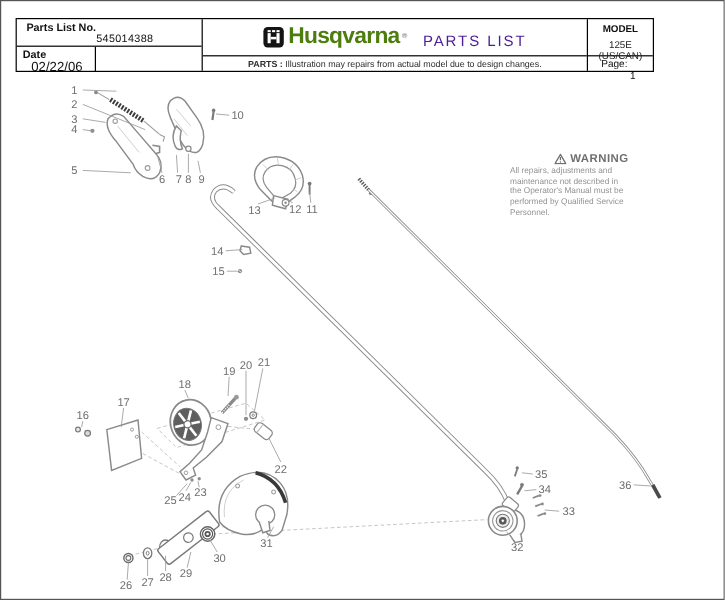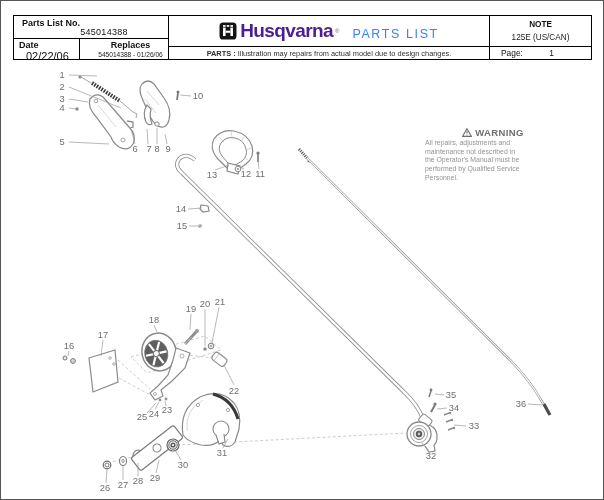--- a/index.html
+++ b/index.html
@@ -2,43 +2,43 @@
 <html><head>
 <meta charset="utf-8">
 <style>
   html,body { margin:0; padding:0; background:#e8e8e8; }
   .page {
     position:relative; width:604px; height:500px; margin:0 auto;
     background:#ffffff; border:1px solid #555; box-sizing:border-box;
     font-family:"Liberation Sans", sans-serif; color:#111; overflow:hidden;
   }
   
-  .hdr { position:absolute; left:12px; top:14px; width:579px; height:45px;
+  .hdr { position:absolute; left:12px; top:14px; width:532px; height:45px;
          border:1px solid #000; box-sizing:border-box; background:#fff; }
   .hdr-left { position:absolute; left:0; top:0; width:155px; height:100%;
               border-right:1px solid #000; box-sizing:border-box; }
   .hl-top { position:relative; height:23px; border-bottom:1px solid #000; box-sizing:border-box; }
   .hl-label { position:absolute; left:8px; top:2px; font-weight:bold; font-size:9px; }
   .hl-value { position:absolute; left:0; right:0; top:11px; text-align:center;
               padding-left:26px; font-size:9px; letter-spacing:.3px; }
   .hl-bottom { display:flex; height:21px;gap:13px; }
   .date-cell { width:66px; border-right:1px solid #000; box-sizing:border-box; padding:1px 0 0 5px; }
   .date-label { font-weight:bold; font-size:9px; }
   .date-value { font-size:11px; padding-left:7px; }
   .replaces-cell { flex:1; text-align:center; padding-top:1px; }
   .replaces-label { font-weight:bold; font-size:9px; }
   .replaces-value { font-size:6.6px; color:#222; margin-top:1px; }
 
   .hdr-mid { position:absolute; left:155px; top:0; width:321px; height:100%;
              border-right:1px solid #000; box-sizing:border-box; }
   .hm-top { height:31px; border-bottom:1px solid #000; box-sizing:border-box;
             display:flex; align-items:center; justify-content:center; }
-  .brand-word { font-weight:bold; font-size:19px; letter-spacing:-0.6px; color:#4c1d95; margin-left:3px; }
+  .brand-word { font-weight:bold; font-size:19px; letter-spacing:-0.6px; color:#4d7c0f; margin-left:3px; }
   .reg { font-size:6px; color:#666; vertical-align:14px; margin-left:2px; }
-  .doc-title { font-size:12.5px; color:#3b82f6; letter-spacing:1.6px; margin-left:13px; padding-top:6px; }
+  .doc-title { font-size:12.5px; color:#4c1d95; letter-spacing:1.6px; margin-left:13px; padding-top:6px; }
   .hm-bottom { height:12px; text-align:center; font-size:7.4px; color:#2e2e2e; padding-top:2px; }
   .note-label { font-weight:bold; }
 
   .hdr-right { position:absolute; left:476px; top:0; right:0; height:100%; }
   .hr-top { height:31px; border-bottom:1px solid #000; box-sizing:border-box; text-align:center; padding-top:4px; }
   .model-label { font-weight:bold; font-size:8.2px; color:#111; }
   .model-value { font-size:8.2px; color:#222; margin-top:4px; }
   .hr-bottom { height:12px; font-size:8.4px; padding:1px 0 0 11px; }
   .page-label { font-weight:normal; }
   .page-value { margin-left:24px; }
@@ -66,24 +66,20 @@
   <div class="hdr">
     <div class="hdr-left">
       <div class="hl-top">
         <span class="hl-label">Parts List No.</span>
         <div class="hl-value">545014388</div>
       </div>
       <div class="hl-bottom">
         <div class="date-cell">
           <div class="date-label">Date</div>
           <div class="date-value">02/22/06</div>
-        </div>
-        <div class="replaces-cell">
-          <div class="replaces-label">Replaces</div>
-          <div class="replaces-value">545014388 - 01/26/06</div>
         </div>
       </div>
     </div>
 
     <div class="hdr-mid">
       <div class="hm-top">
         <svg width="18" height="18" viewBox="0 0 18 18">
           <rect x="0.5" y="0.5" width="17" height="17" rx="3.6" fill="#141414"></rect>
           <rect x="4" y="3.1" width="2.6" height="1.7" fill="#fff"></rect>
           <rect x="7.7" y="3.1" width="2.6" height="1.7" fill="#fff"></rect>
@@ -96,21 +92,21 @@
         <span class="reg">®</span>
         <span class="doc-title">PARTS LIST</span>
       </div>
       <div class="hm-bottom">
         <span class="note-label">PARTS :</span><span> Illustration may repairs from actual model due to design changes.</span>
       </div>
     </div>
 
     <div class="hdr-right">
       <div class="hr-top">
-        <div class="model-label">NOTE</div>
+        <div class="model-label">MODEL</div>
         <div class="model-value">125E (US/CAN)</div>
       </div>
       <div class="hr-bottom">
         <span class="page-label">Page:</span>
         <span class="page-value">1</span>
       </div>
     </div>
   </div>
 
   <div class="warning">

